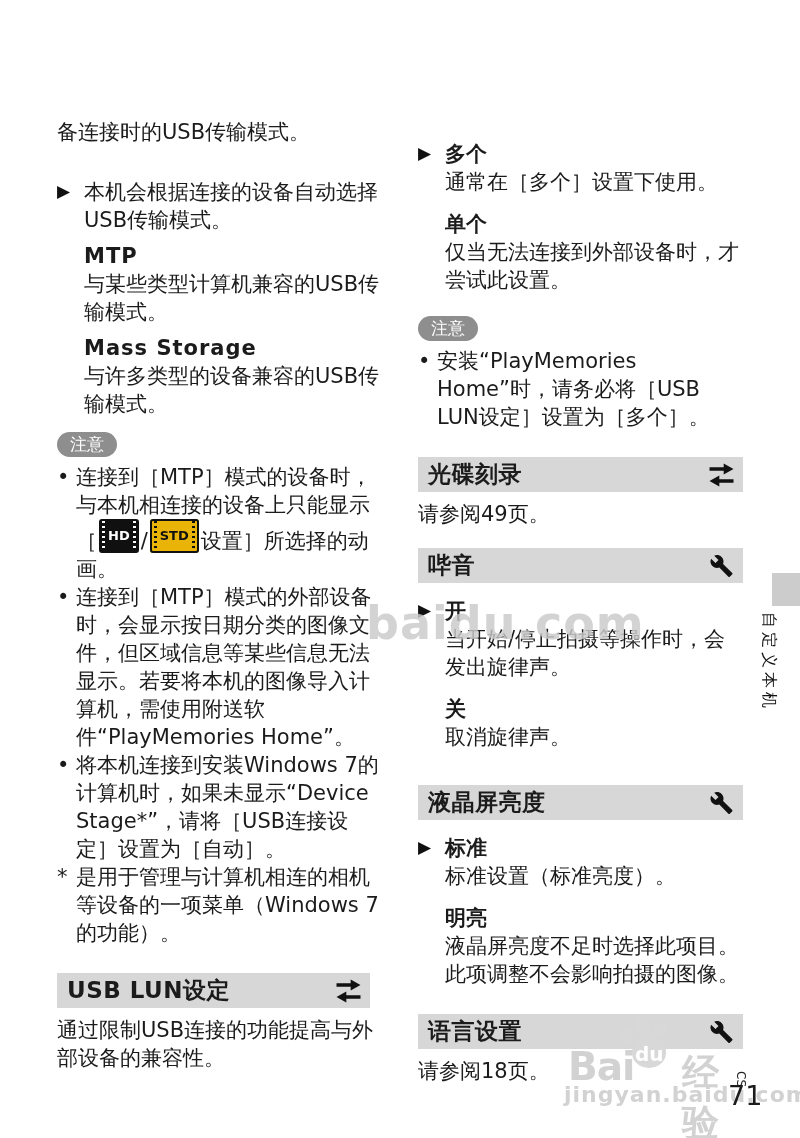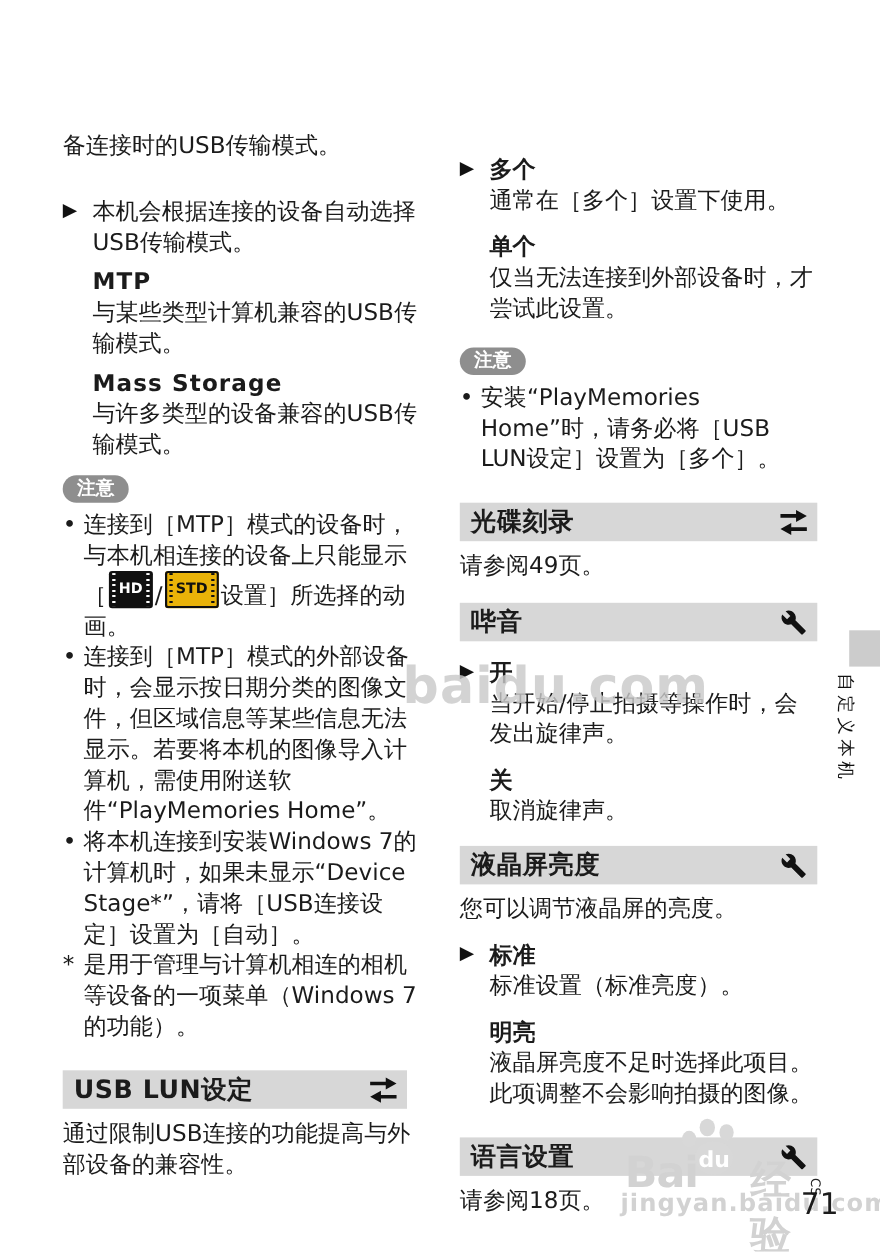--- a/index.html
+++ b/index.html
@@ -18,21 +18,21 @@
 
   .opt { position:relative; padding-left:27px; margin-top:8px; margin-bottom:6px; }
   .opt .marker { position:absolute; left:0; top:3px; font-size:17px; color:#111; }
   .opt-label { font-size:21px; line-height:28px; font-weight:bold; }
   .opt-label.latin { letter-spacing:1px; }
   .opt-desc  { font-size:21px; line-height:28px; }
 
   .note-pill {
     display:inline-block; background:#8e8e8e; color:#fff;
     font-size:17px; line-height:25px; padding:0 13px; border-radius:14px;
-    margin:8px 0 6px 0; font-weight:bold;
+    margin:8px 0 6px 0; font-weight:normal;
   }
   .note-item { display:flex; font-size:21px; line-height:28px; }
   .note-item .bullet { width:19px; flex:none; }
   .note-item.fn .bullet { font-size:21px; }
   .note-text { flex:1; }
 
   .film {
     display:inline-flex; align-items:stretch; height:34px;
     border-radius:3px; font-weight:bold; font-size:13px;
     vertical-align:-3px; margin:0 2px;
@@ -196,29 +196,28 @@
       <div class="opt mt14">
         <span class="marker">▶</span>
         <div class="opt-label">开</div>
         <div class="opt-desc">当开始/停止拍摄等操作时，会发出旋律声。</div>
       </div>
       <div class="opt mt14">
         <div class="opt-label">关</div>
         <div class="opt-desc">取消旋律声。</div>
       </div>
 
-      <div class="sec-bar" style="margin-top:18px">
+      <div class="sec-bar" style="margin-top:34px">
         <span class="sec-title">液晶屏亮度</span>
         <span class="sec-icon">
           <svg viewBox="0 0 24 24">
               <path fill="#111" d="M22.7 19l-9.1-9.1c.9-2.3.4-5-1.5-6.9-2-2-5-2.4-7.4-1.3L9 6 6 9 1.6 4.7C.4 7.1.9 10.1 2.9 12.1c1.9 1.9 4.6 2.4 6.9 1.5l9.1 9.1c.4.4 1 .4 1.4 0l2.3-2.3c.5-.4.5-1.1.1-1.4z"></path>
             </svg>
         </span>
       </div>
-      <p class="sec-desc">您可以调节液晶屏的亮度。</p>
       <div class="opt mt14">
         <span class="marker">▶</span>
         <div class="opt-label">标准</div>
         <div class="opt-desc">标准设置（标准亮度）。</div>
       </div>
       <div class="opt mt14">
         <div class="opt-label">明亮</div>
         <div class="opt-desc">液晶屏亮度不足时选择此项目。此项调整不会影响拍摄的图像。</div>
       </div>
 

